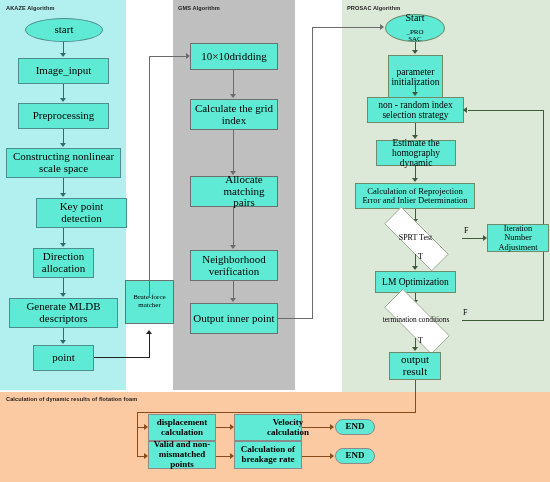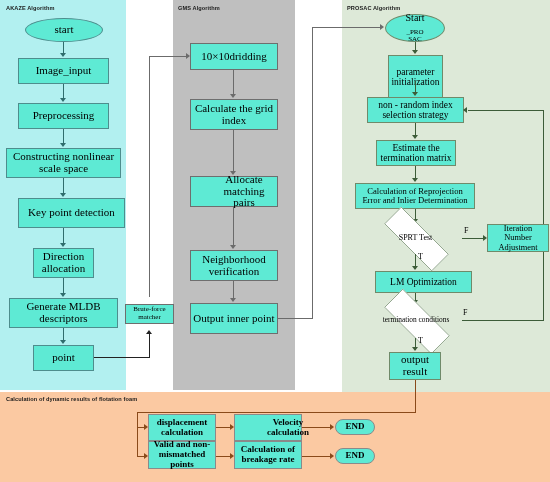--- a/index.html
+++ b/index.html
@@ -92,21 +92,21 @@
     </div>
   <div class="ln" style="left:63px;top:129px;width:1px;height:16px;"></div>
   <div class="arw arw-d" style="left:60.3px;top:143px;"></div>
 
   <div class="node n-akaze" style="left:6px;top:148px;width:115px;height:30px;">
       <span>Constructing nonlinear scale space</span>
     </div>
   <div class="ln" style="left:63px;top:178px;width:1px;height:17px;"></div>
   <div class="arw arw-d" style="left:60.3px;top:193px;"></div>
 
-  <div class="node n-akaze" style="left:18px;top:198px;width:107px;height:30px;">
+  <div class="node n-akaze" style="left:36px;top:198px;width:91px;height:30px;">
       <span>Key point detection</span>
     </div>
   <div class="ln" style="left:63px;top:228px;width:1px;height:17px;"></div>
   <div class="arw arw-d" style="left:60.3px;top:243px;"></div>
 
   <div class="node n-akaze" style="left:33px;top:248px;width:61px;height:30px;">
       <span>Direction allocation</span>
     </div>
   <div class="ln" style="left:63px;top:278px;width:1px;height:17px;"></div>
   <div class="arw arw-d" style="left:60.3px;top:293px;"></div>
@@ -118,21 +118,21 @@
   <div class="arw arw-d" style="left:60.3px;top:340px;"></div>
 
   <div class="node n-akaze" style="left:33px;top:345px;width:61px;height:26px;">
       <span>point</span>
     </div>
 
   <div class="ln ln-k" style="left:94px;top:357px;width:56px;height:1px;"></div>
   <div class="ln ln-k" style="left:149px;top:334px;width:1px;height:24px;"></div>
   <div class="arw arw-u" style="left:146.3px;top:330px;border-bottom-color:#222;"></div>
 
-  <div class="node n-gms n-small" style="left:125px;top:304px;width:49px;height:20px;justify-content:center;">
+  <div class="node n-gms n-small" style="left:125px;top:280px;width:49px;height:44px;justify-content:center;">
       <span>Brute-force matcher</span>
     </div>
 
   <div class="ln ln-g" style="left:149px;top:56px;width:1px;height:241px;"></div>
   <div class="ln ln-g" style="left:149px;top:56px;width:39px;height:1px;"></div>
   <div class="arw arw-r" style="left:186px;top:52.8px;"></div>
 
   <div class="node n-gms" style="left:190px;top:43px;width:88px;height:27px;">
       <span>10×10dridding</span>
     </div>
@@ -178,21 +178,21 @@
   <div class="ln ln-p" style="left:415px;top:81px;width:1px;height:13px;"></div>
   <div class="arw arw-d p" style="left:412.3px;top:92px;"></div>
 
   <div class="node n-prosac" style="left:367px;top:97px;width:97px;height:26px;">
       <span>non - random index selection strategy</span>
     </div>
   <div class="ln ln-p" style="left:415px;top:123px;width:1px;height:14px;"></div>
   <div class="arw arw-d p" style="left:412.3px;top:135px;"></div>
 
   <div class="node n-prosac" style="left:376px;top:140px;width:80px;height:26px;">
-      <span>Estimate the termination matrix</span>
+      <span>Estimate the homography dynamic</span>
     </div>
   <div class="ln ln-p" style="left:415px;top:166px;width:1px;height:14px;"></div>
   <div class="arw arw-d p" style="left:412.3px;top:178px;"></div>
 
   <div class="node n-prosac" style="left:355px;top:183px;width:120px;height:26px;font-size:8.6px;">
       <span>Calculation of Reprojection Error and Inlier Determination</span>
     </div>
   <div class="ln ln-p" style="left:415px;top:209px;width:1px;height:13px;"></div>
   <div class="arw arw-d p" style="left:412.3px;top:219px;"></div>
 
@@ -212,21 +212,21 @@
     </div>
 
   <div class="ln ln-p" style="left:543px;top:110px;width:1px;height:114px;"></div>
   <div class="ln ln-p" style="left:468px;top:110px;width:76px;height:1px;"></div>
   <div class="arw arw-l" style="left:463px;top:106.8px;"></div>
 
   <div class="ln ln-p" style="left:415px;top:254px;width:1px;height:15px;"></div>
   <div class="arw arw-d p" style="left:412.3px;top:266px;"></div>
   <div class="edge-label" style="left:418px;top:252px;">T</div>
 
-  <div class="node n-prosac" style="left:375px;top:271px;width:97px;height:22px;">
+  <div class="node n-prosac" style="left:375px;top:271px;width:81px;height:22px;">
       <span>LM  Optimization</span>
     </div>
   <div class="ln ln-p" style="left:415px;top:293px;width:1px;height:10px;"></div>
   <div class="arw arw-d p" style="left:412.3px;top:300px;"></div>
 
   <div class="diamond" style="left:370px;top:303px;width:92px;height:35px;">
     <div class="dshape"></div>
     <div class="dtext" style="font-size:7.4px;">
         <span>termination conditions</span>
       </div>

